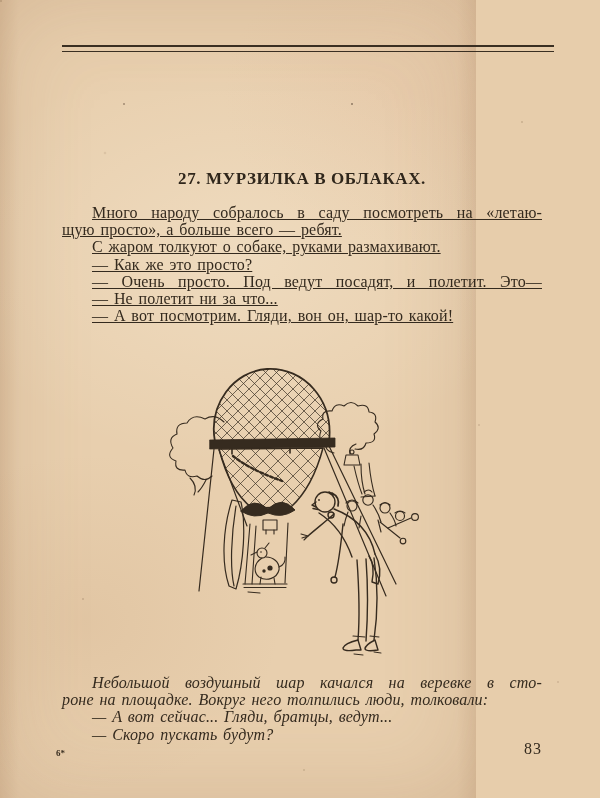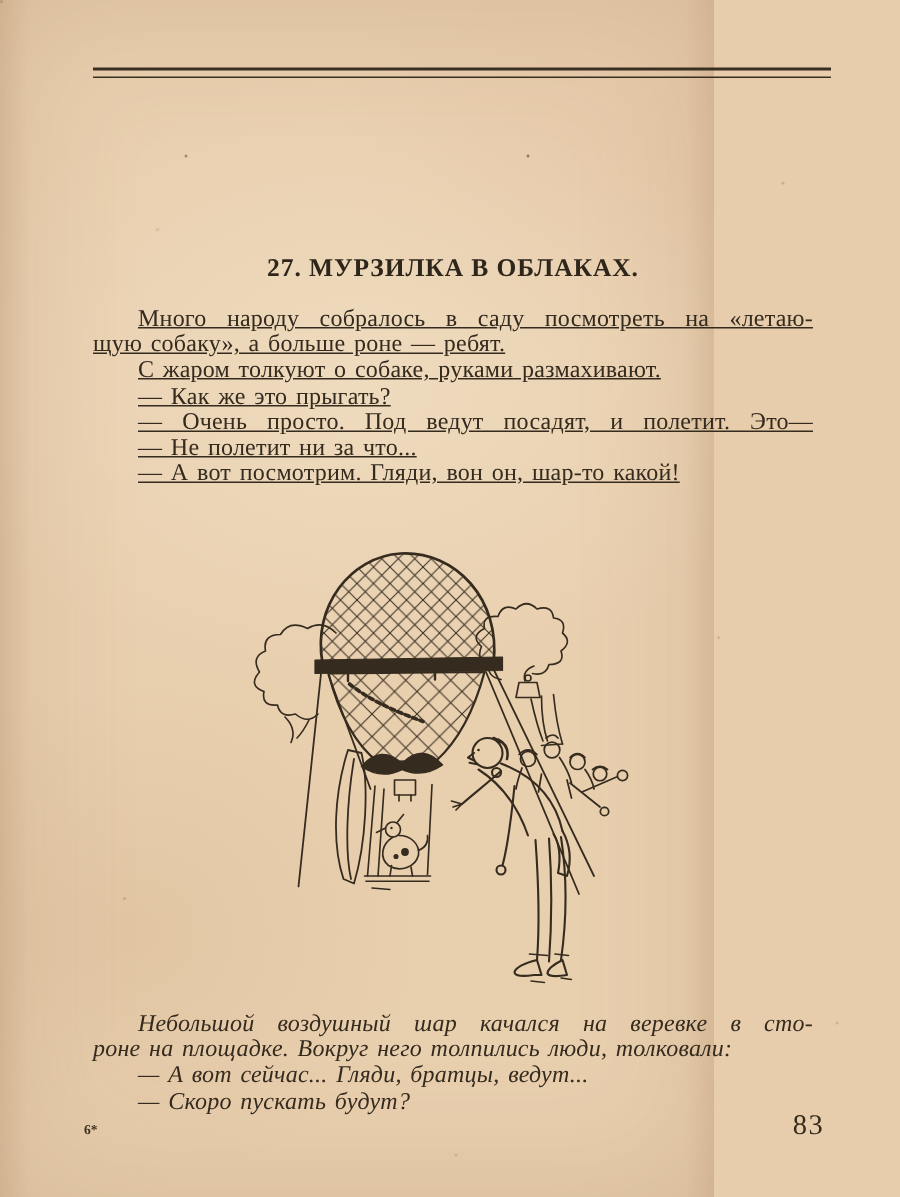--- a/index.html
+++ b/index.html
@@ -59,39 +59,39 @@
   .line.justify{white-space:normal;text-align:justify;text-align-last:justify;}
   .illustration{
     position:absolute;left:128px;top:356px;width:344px;height:316px;
   }
   .sig-mark{
     position:absolute;left:56px;top:748px;
     font-size:9px;font-weight:bold;color:#3a2f22;
   }
   .page-num{
     position:absolute;left:524px;top:740px;width:30px;
-    font-size:19px;letter-spacing:1px;color:#342a1e;text-align:center;
+    font-size:16px;letter-spacing:1px;color:#342a1e;text-align:left;
   }
 </style>
 </head>
 <body>
 
 <div class="page">
 
   <div class="specks"></div>
 
   <div class="top-rule"></div>
 
   <div class="title">27. МУРЗИЛКА В ОБЛАКАХ.</div>
 
   <div class="textblock block1">
     <div class="line indent justify">Много народу собралось в саду посмотреть на «летаю-</div>
-    <div class="line">щую собаку», а больше роне — ребят.</div>
+    <div class="line">щую просто», а больше всего — ребят.</div>
     <div class="line indent">С жаром толкуют о собаке, руками размахивают.</div>
-    <div class="line indent">— Как же это прыгать?</div>
+    <div class="line indent">— Как же это просто?</div>
     <div class="line indent justify">— Очень просто. Под ведут посадят, и полетит. Это—</div>
     <div class="line indent">— Не полетит ни за что...</div>
     <div class="line indent">— А вот посмотрим. Гляди, вон он, шар-то какой!</div>
   </div>
 
   <svg class="illustration" viewBox="0 0 344 316" xmlns="http://www.w3.org/2000/svg">
     <defs>
       <pattern id="xh1" width="11" height="11" patternUnits="userSpaceOnUse">
         <path d="M0,11 L11,0 M0,0 L11,11" stroke="#3a2f22" stroke-width="0.7" fill="none"></path>
       </pattern>

